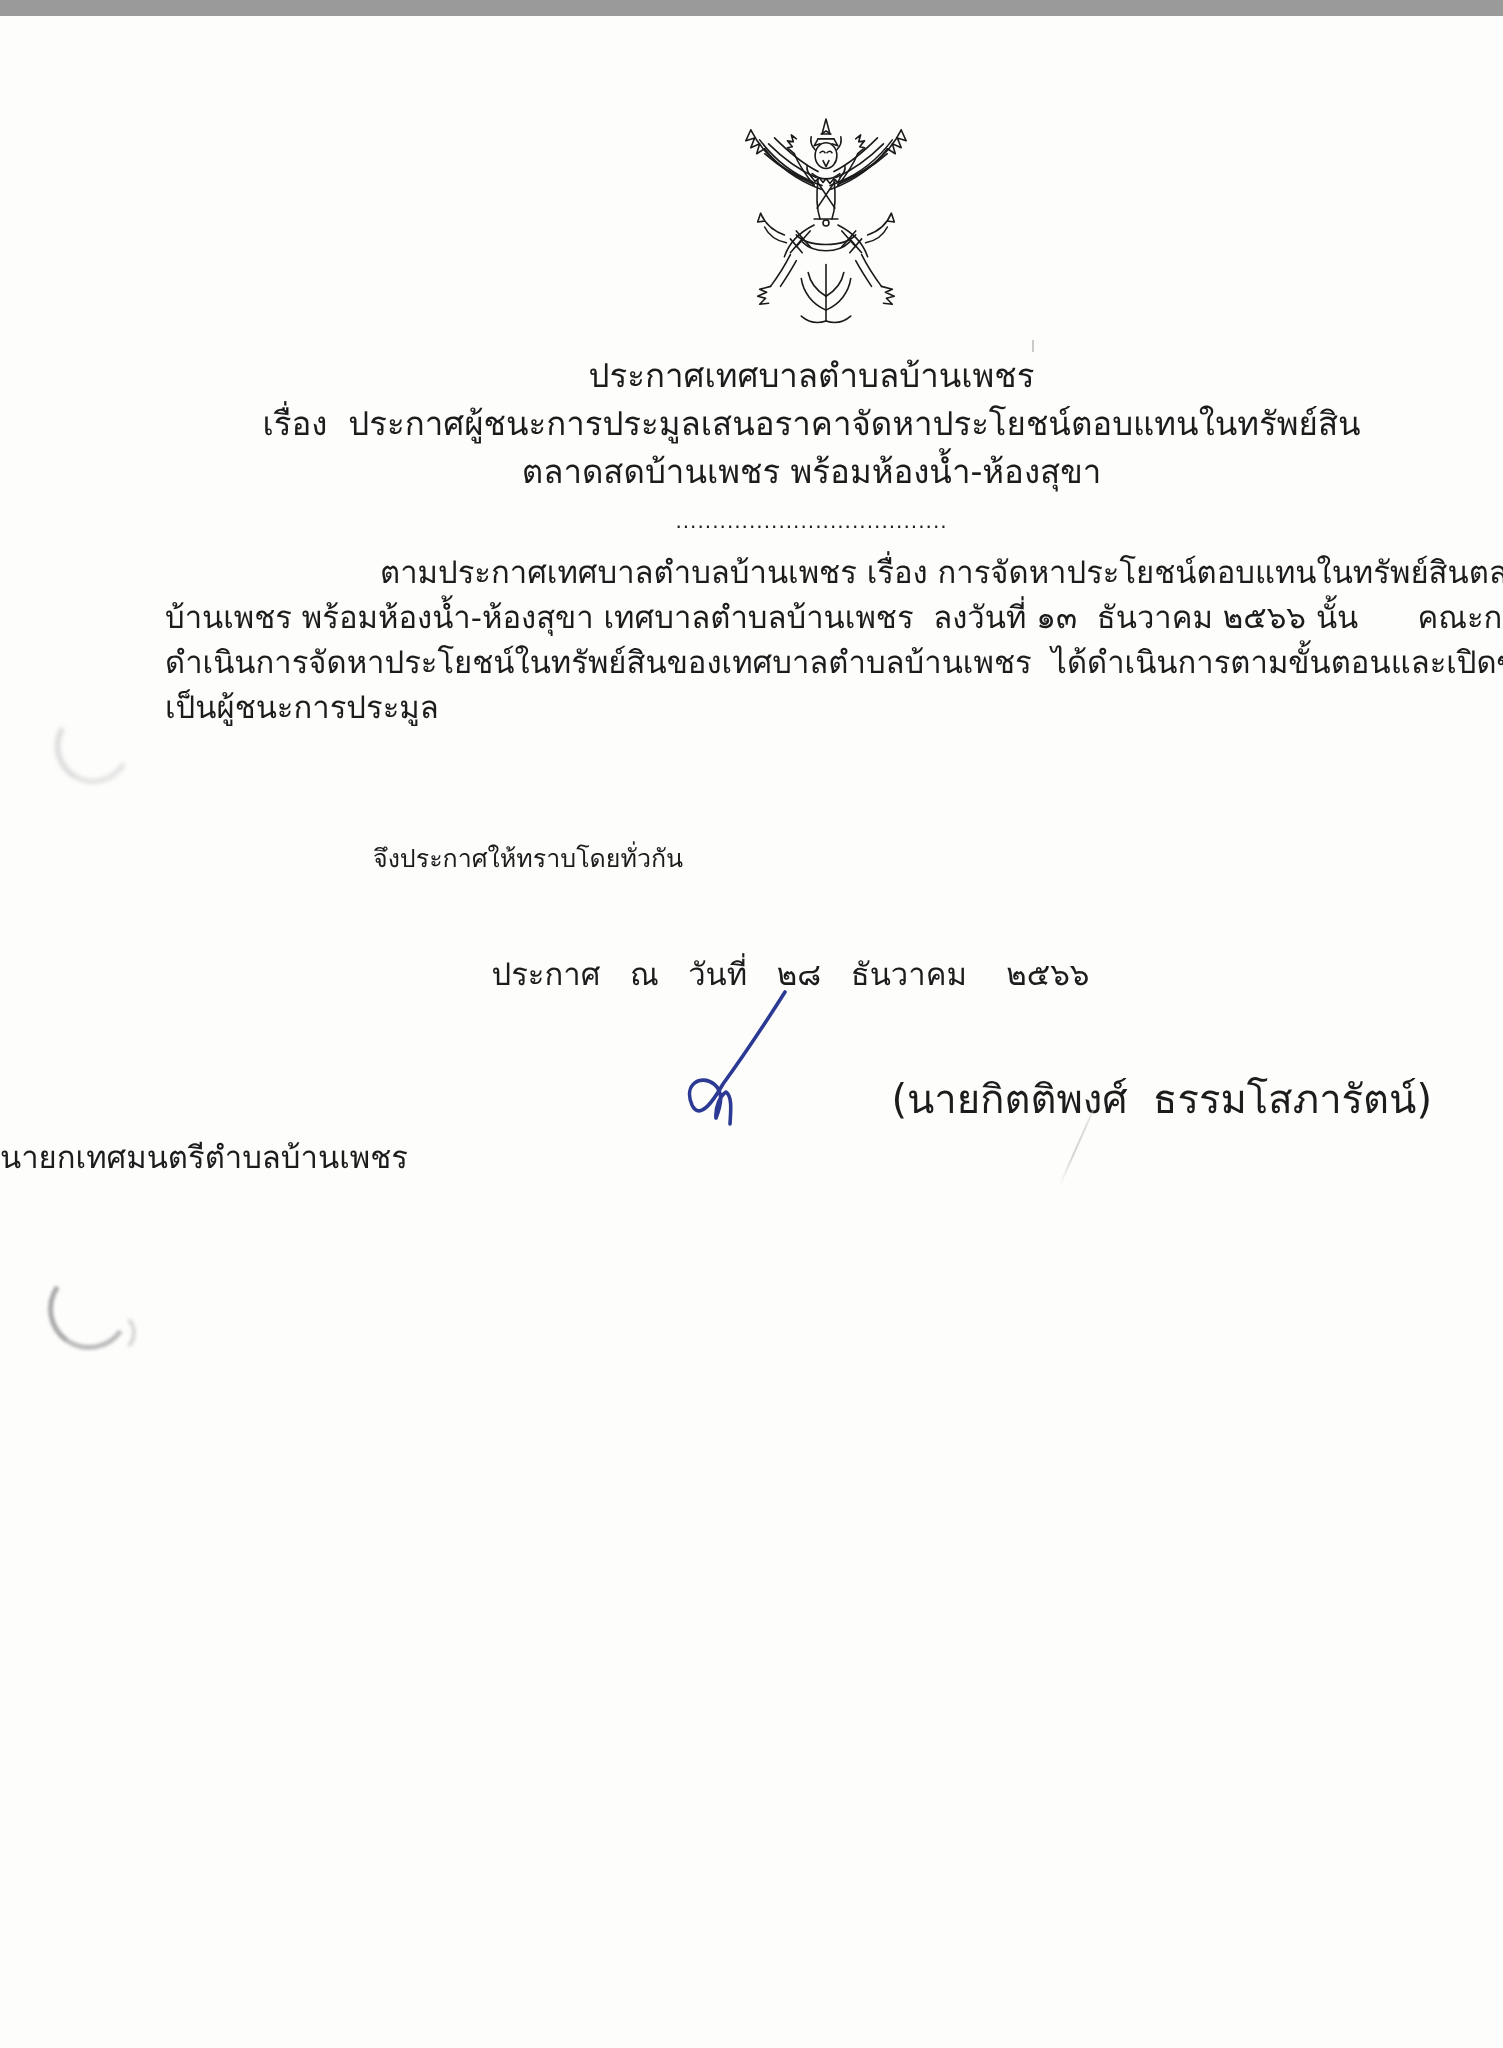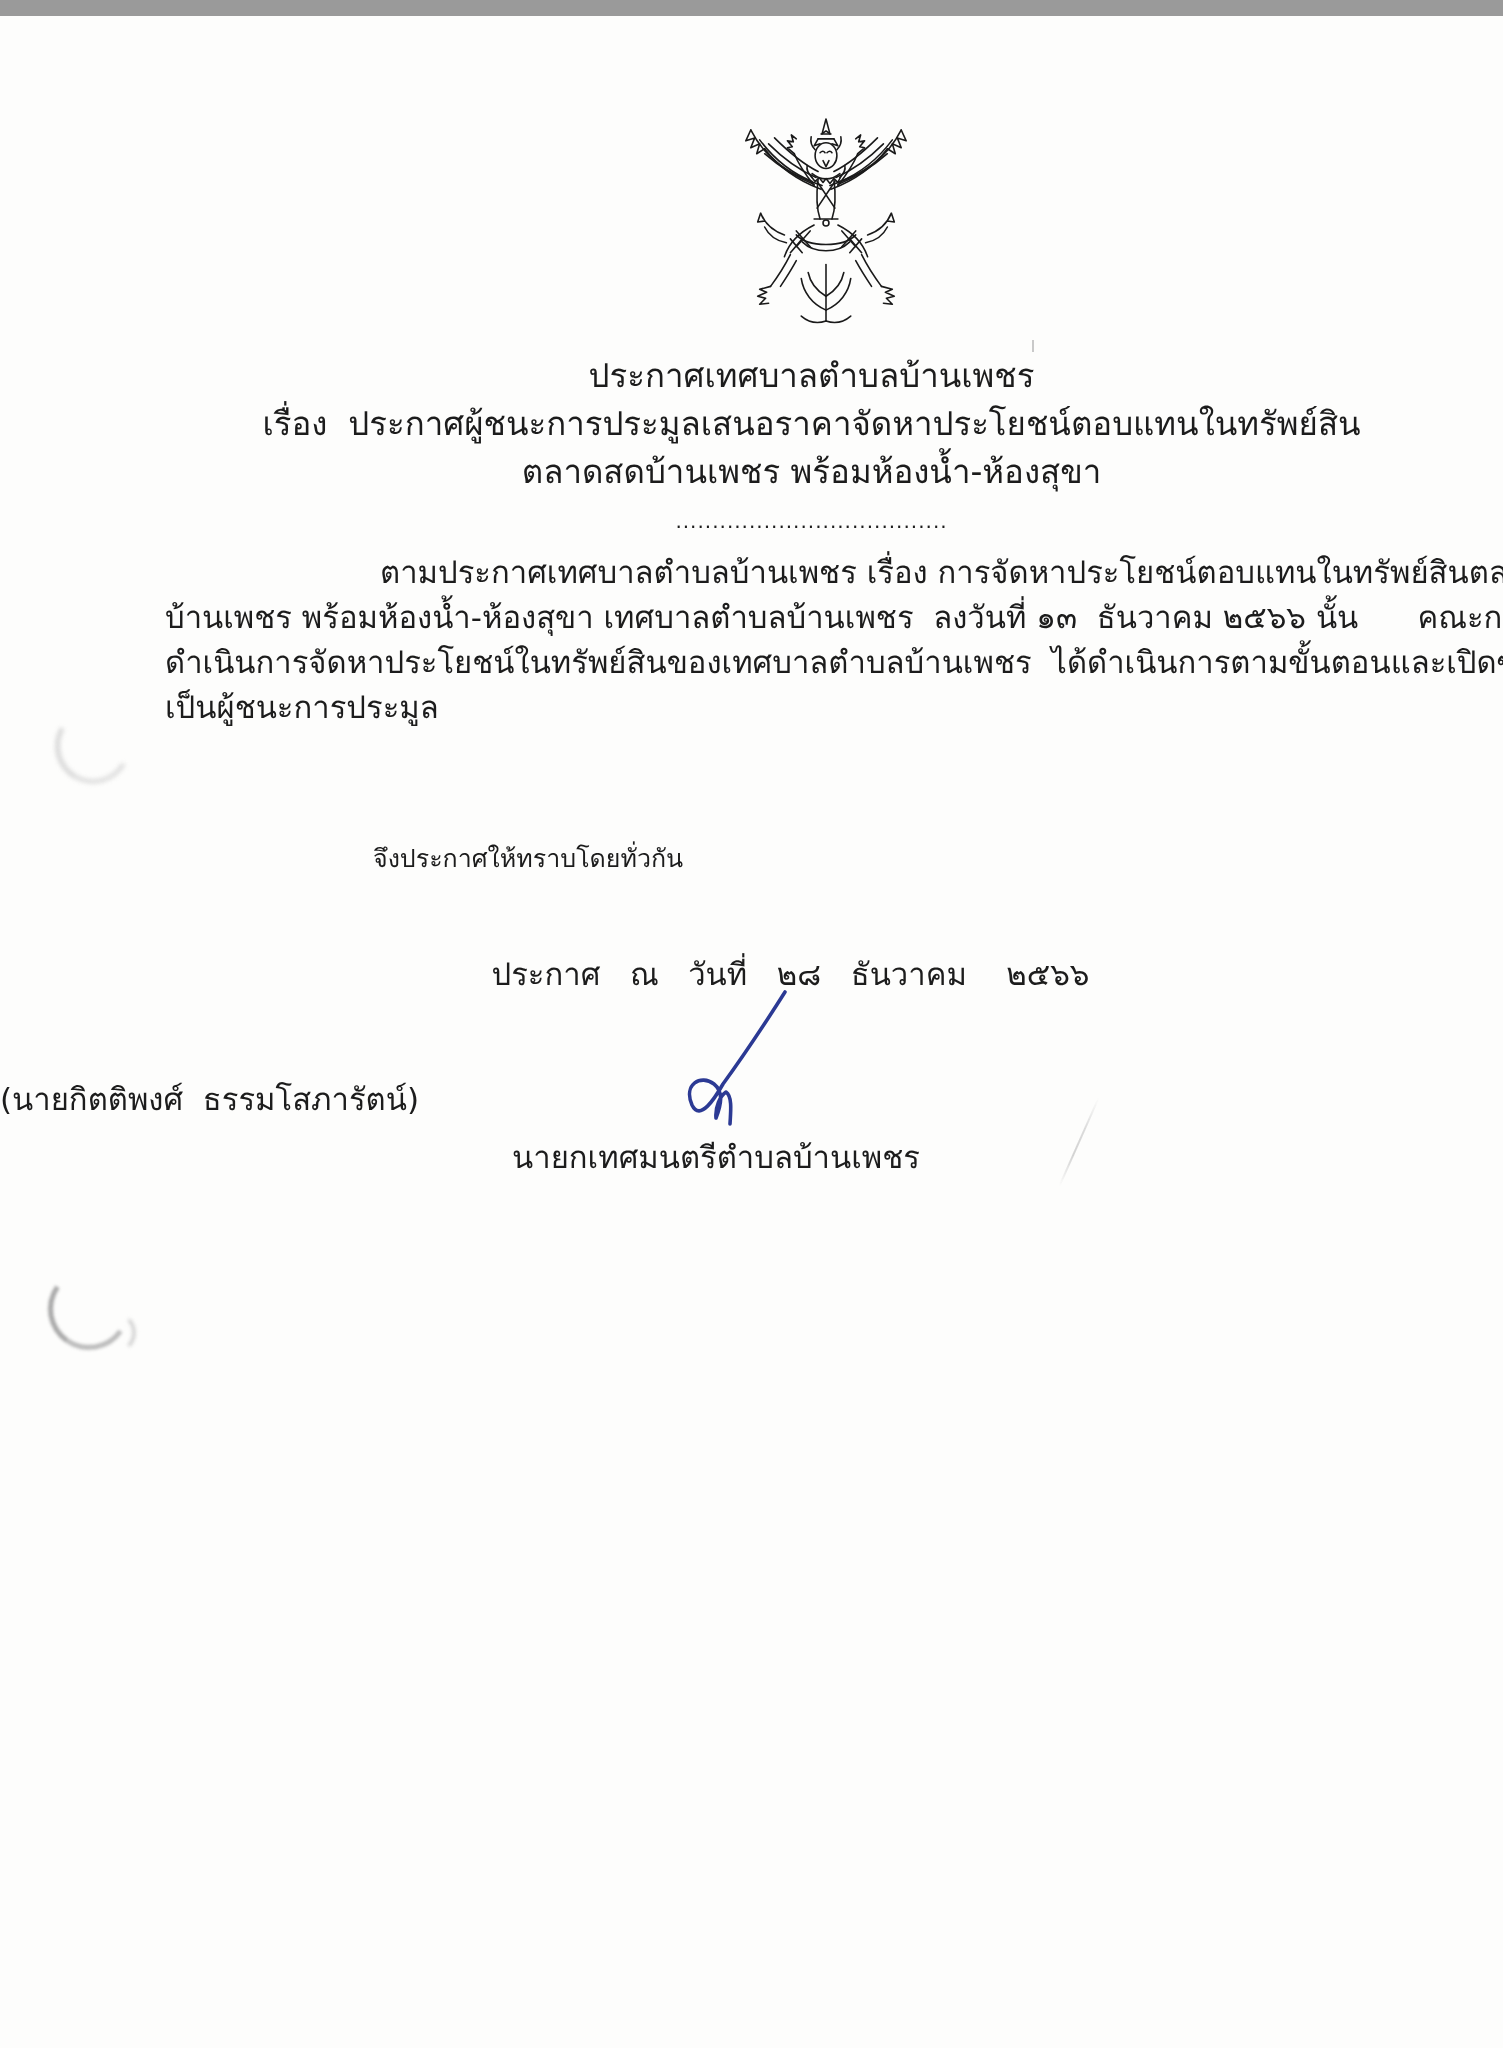--- a/index.html
+++ b/index.html
@@ -30,23 +30,23 @@
 
   .closing-line{position:absolute;left:373px;top:820px;font-size:25px;line-height:45px;white-space:pre;}
 
   .date-line{position:absolute;left:0;top:936px;width:1503px;text-align:center;
              font-size:31px;line-height:45px;white-space:pre;padding-left:39px;}
 
   
   .signature{position:absolute;left:663px;top:972px;width:148px;height:140px;}
   .signature svg{width:100%;height:100%;overflow:visible;}
 
-  .signatory-name{position:absolute;left:0;top:1060px;width:1432px;text-align:left;
-                  font-size:31px;line-height:46px;white-space:pre;}
-  .signatory-position{position:absolute;left:0;top:1118px;width:1432px;text-align:center;
+  .signatory-name{position:absolute;left:0;top:1060px;width:1432px;text-align:right;
+                  font-size:40px;line-height:46px;white-space:pre;}
+  .signatory-position{position:absolute;left:0;top:1118px;width:1432px;text-align:left;
                   font-size:31px;line-height:46px;white-space:pre;}
 
   
   .punch-hole{position:absolute;border-radius:50%;border:5px solid transparent;}
   .punch-hole.one{
     left:55px;top:692px;width:66px;height:66px;
     border-left-color:#cfcfcf;border-bottom-color:#d8d8d8;
     transform:rotate(-15deg);filter:blur(2px);opacity:.8;
   }
   .punch-hole.two{

